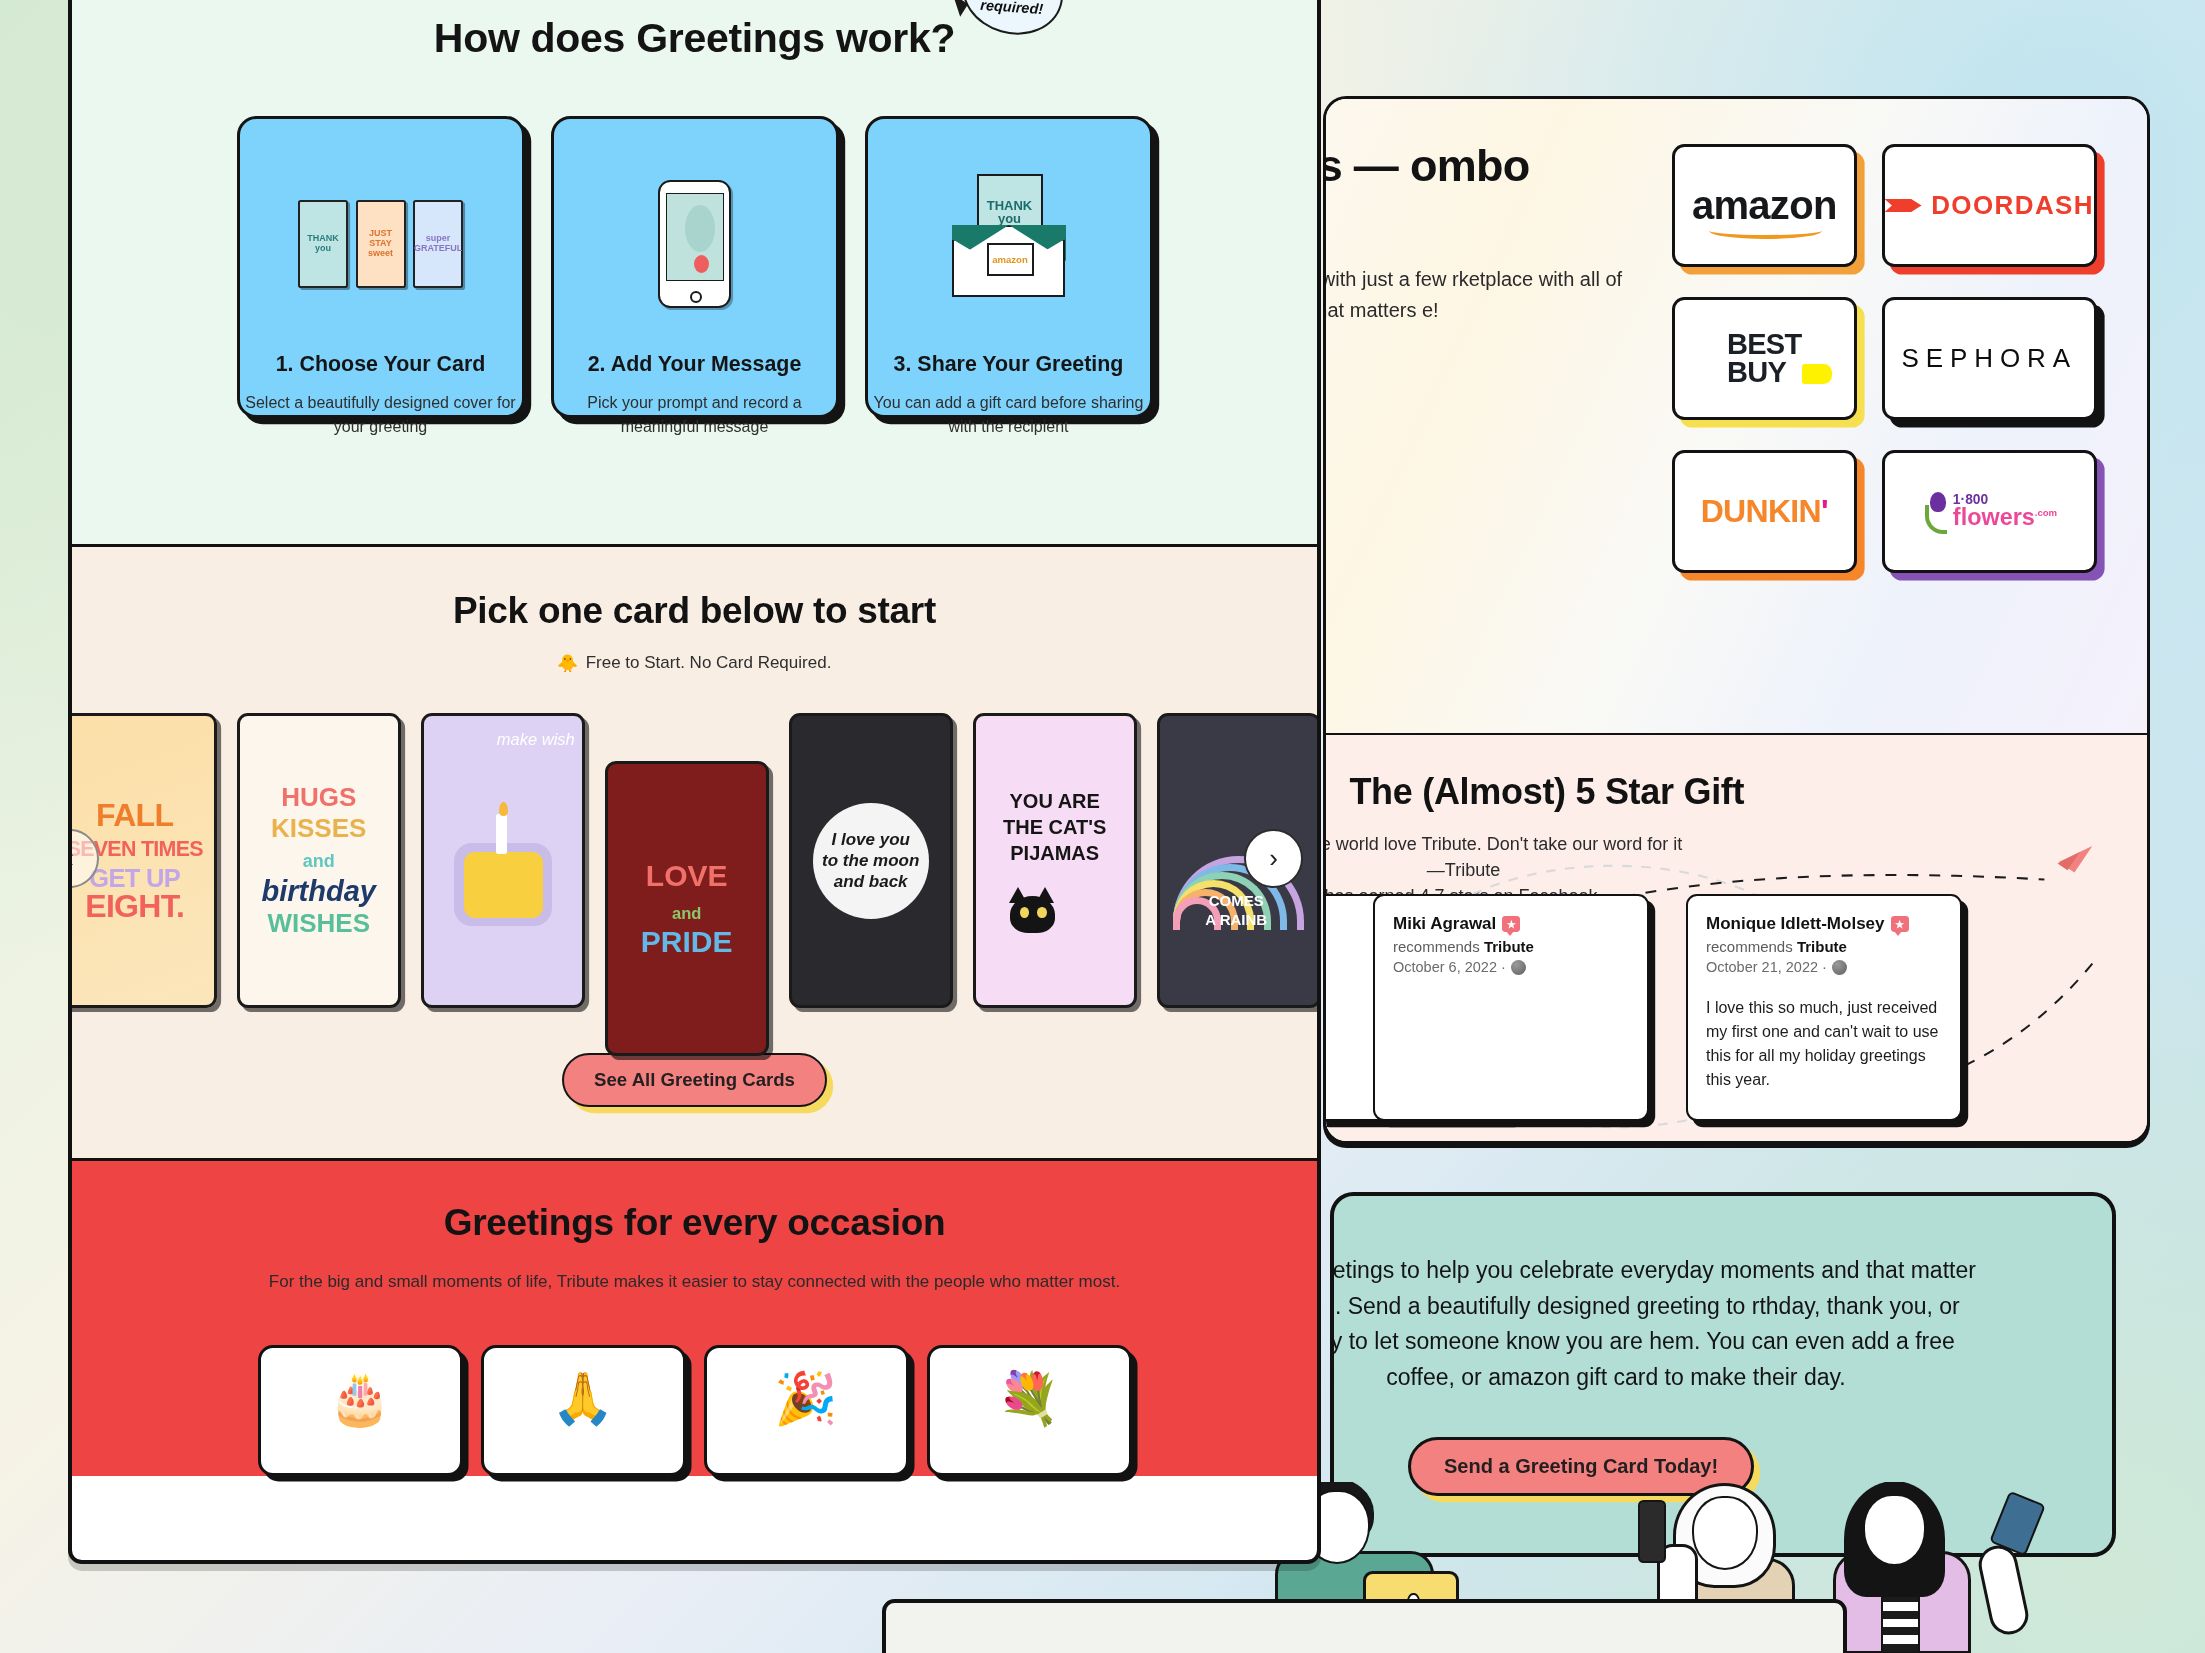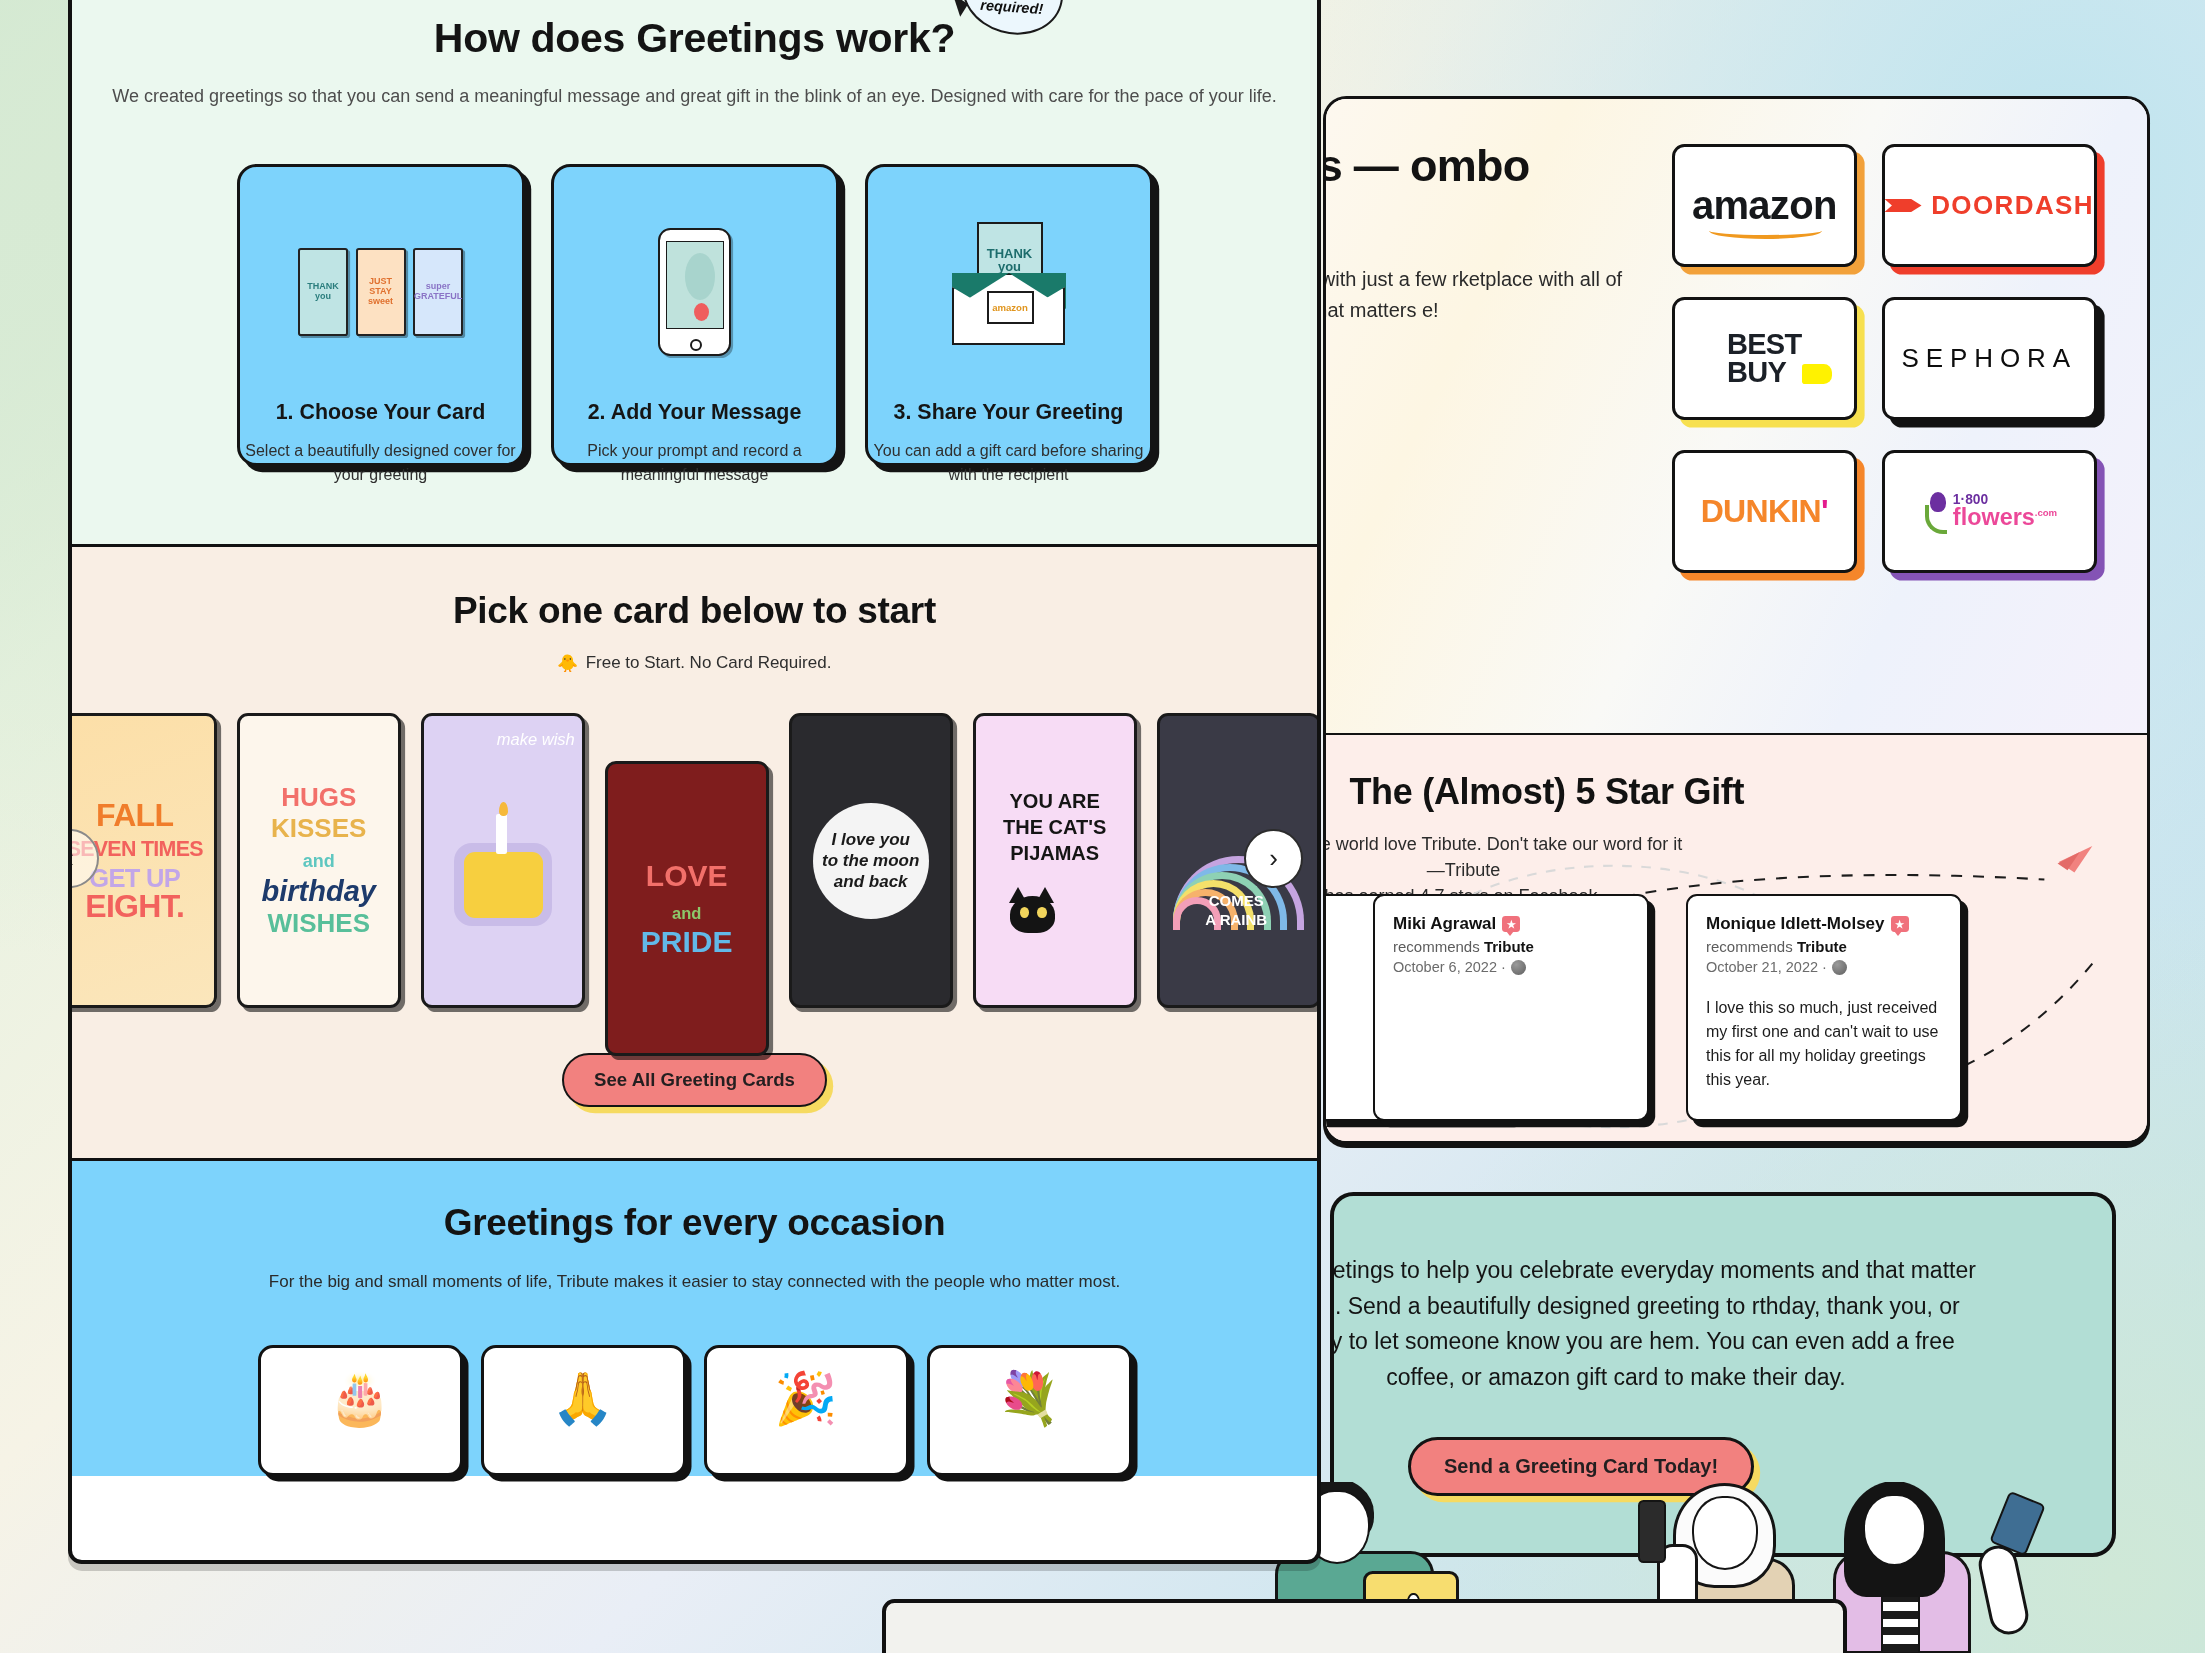--- a/index.html
+++ b/index.html
@@ -291,21 +291,21 @@
   .arrow-left  { left:-32px; background:rgba(255,255,255,.55); border-color:#8a8a8a;}
   .arrow-right { left:1172px; }
 
   .see-all-wrap { display:flex; justify-content:center; margin-top:44px; }
   .see-all {
     background:#f2817f; border:2.8px solid #151515; border-radius:41px;
     padding:13.8px 30px; font-size:18.6px; font-weight:700; color:#241f20;
     box-shadow:6.2px 6.2px 0 #f6da60;
   }
 
-  .sec-occ { background:#7dd3fc; border-top:3.4px solid #111; padding:41px 0 0; }
+  .sec-occ { background:#ef4444; border-top:3.4px solid #111; padding:41px 0 0; }
   .occ-title { text-align:center; font-size:37px; font-weight:700; color:#131313; letter-spacing:-0.3px; }
   .occ-sub { text-align:center; margin-top:25px; font-size:17px; line-height:1.55; color:#2a2a2a; }
   .occ-row { display:flex; justify-content:center; gap:18px; margin-top:50px; }
   .occ-card { width:205px; height:131px; background:#fff; border:3.4px solid #121212; border-radius:15px;
     box-shadow:5.5px 5.5px 0 #121212; display:flex; align-items:flex-start; justify-content:center; padding-top:20.7px; font-size:51px; }
 
   
   #panel-peek { position:absolute; left:882px; top:1599px; width:965px; height:69px;
     background:#f2f2ee; border:4.1px solid #111; border-radius:12.4px 12.4px 0 0; }
 </style>
@@ -440,21 +440,20 @@
 
 <div id="panel-peek"></div>
 
 <div id="panel-left">
 
   <section class="sec-how">
     <div class="bubble">
       <span>No app download required!</span>
     </div>
     <h1 class="how-title">How does Greetings work?</h1>
-    <p class="how-sub">We created greetings so that you can send a meaningful message and great gift in the blink of an eye. Designed with care for the pace of your life.</p>
 
     <div class="steps">
 
       <div class="step">
         <div class="step-art">
           <div class="mini-cards">
             <div class="mini m1">THANK you</div>
             <div class="mini m2">JUST STAY sweet</div>
             <div class="mini m3">super GRATEFUL</div>
           </div>

